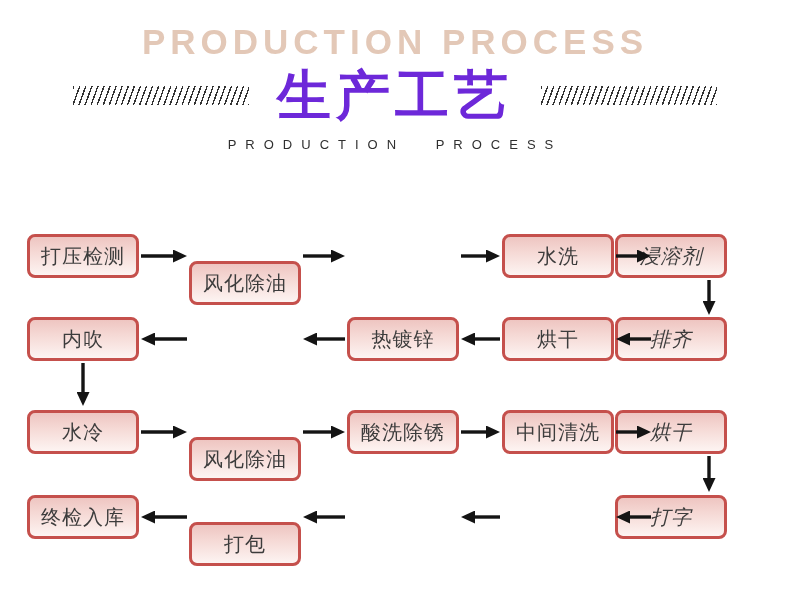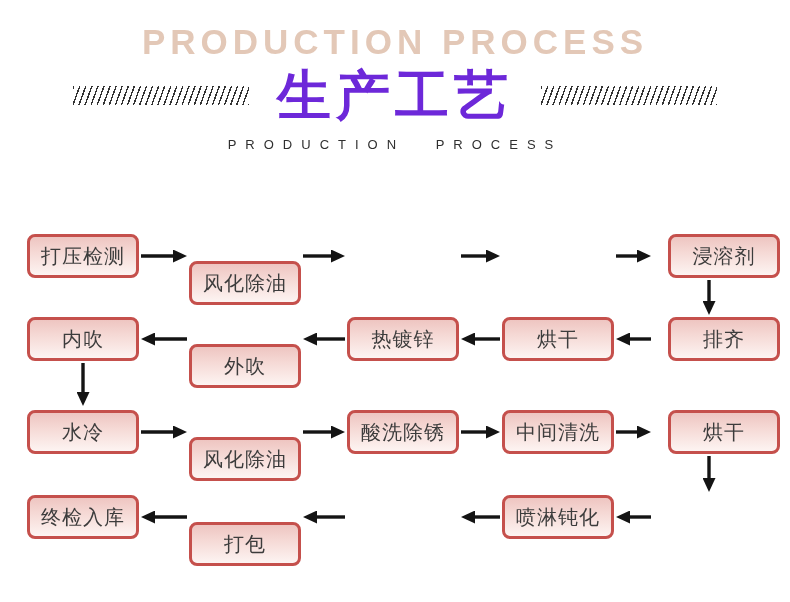--- a/index.html
+++ b/index.html
@@ -34,21 +34,21 @@
   .node{
     position:absolute;width:112px;height:44px;box-sizing:border-box;
     border:3px solid #c5504c;border-radius:8px;
     background:linear-gradient(180deg,#eec5c1 0%,#f5d8d4 38%,#fdf4f2 100%);
     color:#3c3c3c;font-size:20px;
     font-family:"Liberation Serif","DejaVu Serif",serif;
     display:flex;align-items:center;justify-content:center;
     letter-spacing:1px;white-space:nowrap;
   }
   
-  .c1{left:27px;}  .c2{left:189px;margin-top:27px;} .c3{left:347px;} .c4{left:502px;} .c5{left:668px;}
+  .c1{left:27px;}  .c2{left:189px;margin-top:27px;} .c3{left:347px;} .c4{left:502px;} .c5{left:615px;font-style:italic;}
   
   .r1{top:234px;}  .r2{top:317px;}  .r3{top:410px;}  .r4{top:495px;text-align:right;}
 
   #arrow-layer{position:absolute;top:0;left:0;width:790px;height:602px;pointer-events:none;}
 </style>
 </head>
 <body>
 
 <div id="page">
 
@@ -57,37 +57,37 @@
   <div class="hdr-row">
     <div class="hatch"></div>
     <div class="hdr-cn">生产工艺</div>
     <div class="hatch"></div>
   </div>
 
   <div class="hdr-sub">PRODUCTION PROCESS</div>
 
   <div class="node r1 c1">打压检测</div>
   <div class="node r1 c2">风化除油</div>
+  <div class="node r1 c4">水洗</div>
   <div class="node r1 c5">浸溶剂</div>
 
   <div class="node r2 c1">内吹</div>
-  <div class="node r2 c2">外吹</div>
   <div class="node r2 c3">热镀锌</div>
   <div class="node r2 c4">烘干</div>
   <div class="node r2 c5">排齐</div>
 
   <div class="node r3 c1">水冷</div>
   <div class="node r3 c2">风化除油</div>
   <div class="node r3 c3">酸洗除锈</div>
   <div class="node r3 c4">中间清洗</div>
   <div class="node r3 c5">烘干</div>
 
   <div class="node r4 c1">终检入库</div>
   <div class="node r4 c2">打包</div>
-  <div class="node r4 c4">喷淋钝化</div>
+  <div class="node r4 c5">打字</div>
 
   <svg id="arrow-layer" width="790" height="602" viewBox="0 0 790 602" xmlns="http://www.w3.org/2000/svg">
     <defs>
       <marker id="ah" markerUnits="userSpaceOnUse" markerWidth="14" markerHeight="13" refX="2" refY="6.5" orient="auto">
         <path d="M0,0 L14,6.5 L0,13 Z" fill="#141414"></path>
       </marker>
     </defs>
     <g stroke="#141414" stroke-width="3.4" fill="none">
 
       <line x1="141" y1="256" x2="175" y2="256" marker-end="url(#ah)"></line>

